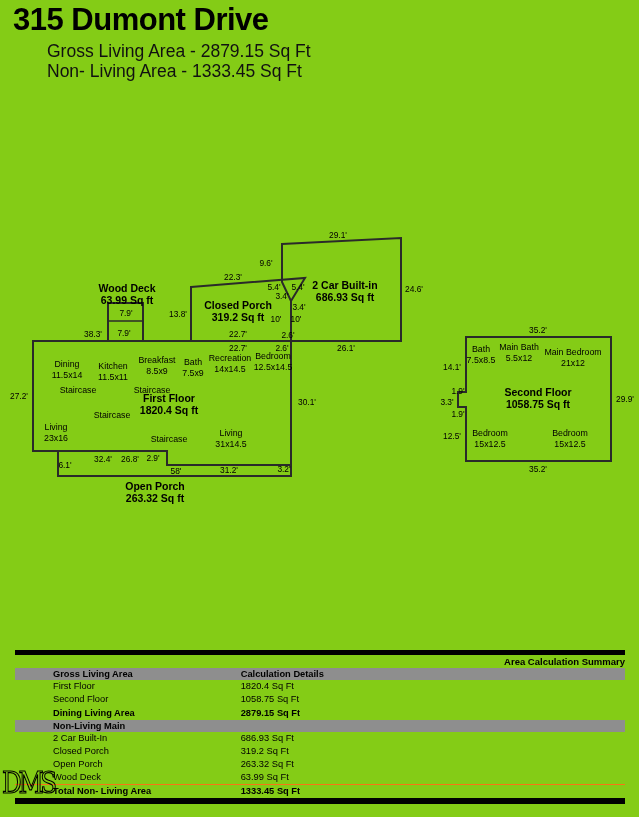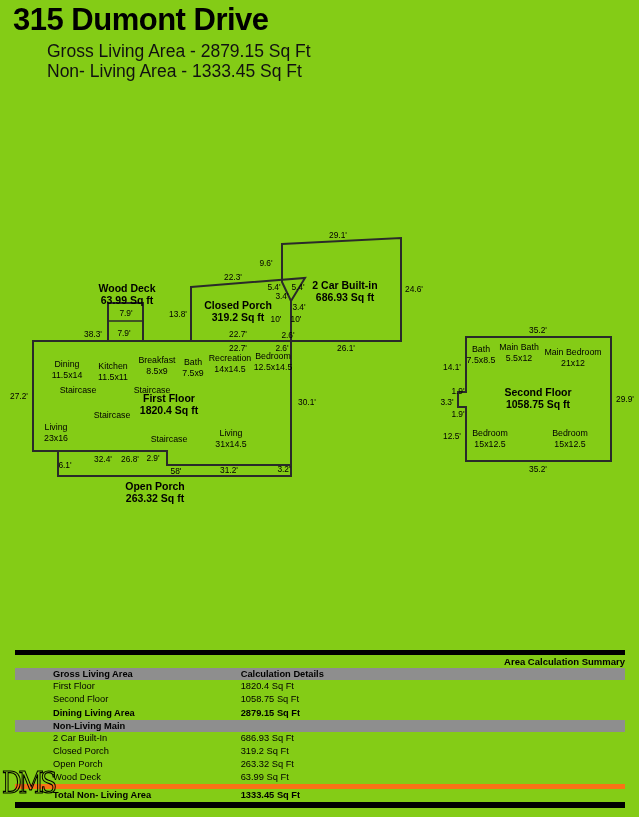--- a/index.html
+++ b/index.html
@@ -13,21 +13,21 @@
   
   .tbl{position:absolute;left:15px;top:650px;width:610px;z-index:2;color:#000;}
   .bar{height:5px;background:#000;}
   .bar.bottom{height:6px;}
   .t-title{height:13px;line-height:13px;text-align:right;font-size:9.5px;font-weight:bold;}
   .row{position:relative;height:13px;line-height:13px;font-size:9.3px;}
   .row .lbl{position:absolute;left:8px;top:0;white-space:nowrap;margin-left:30px;}
   .row .val{position:absolute;left:37%;width:30%;text-align:left;top:0;white-space:nowrap;}
   .row.gray{background:#8e8e8e;height:12px;line-height:12px;font-weight:bold;}
   .row.total{font-weight:bold;height:14px;line-height:14px;}
-  .row.total-last{font-weight:bold;border-top:5px solid #f97316;height:13px;line-height:13px;}
+  .row.total-last{font-weight:bold;border-top:1px solid #f97316;height:13px;line-height:13px;}
   .wm{position:absolute;left:2px;top:765px;z-index:3;font-family:"DejaVu Serif",serif;
       font-size:30px;color:transparent;-webkit-text-stroke:1.2px #000;
       letter-spacing:-4px;transform:scaleX(.82);transform-origin:left top;}
 </style>
 </head>
 <body>
 
 <div class="doc">
 
   <div class="title">315 Dumont Drive</div>

